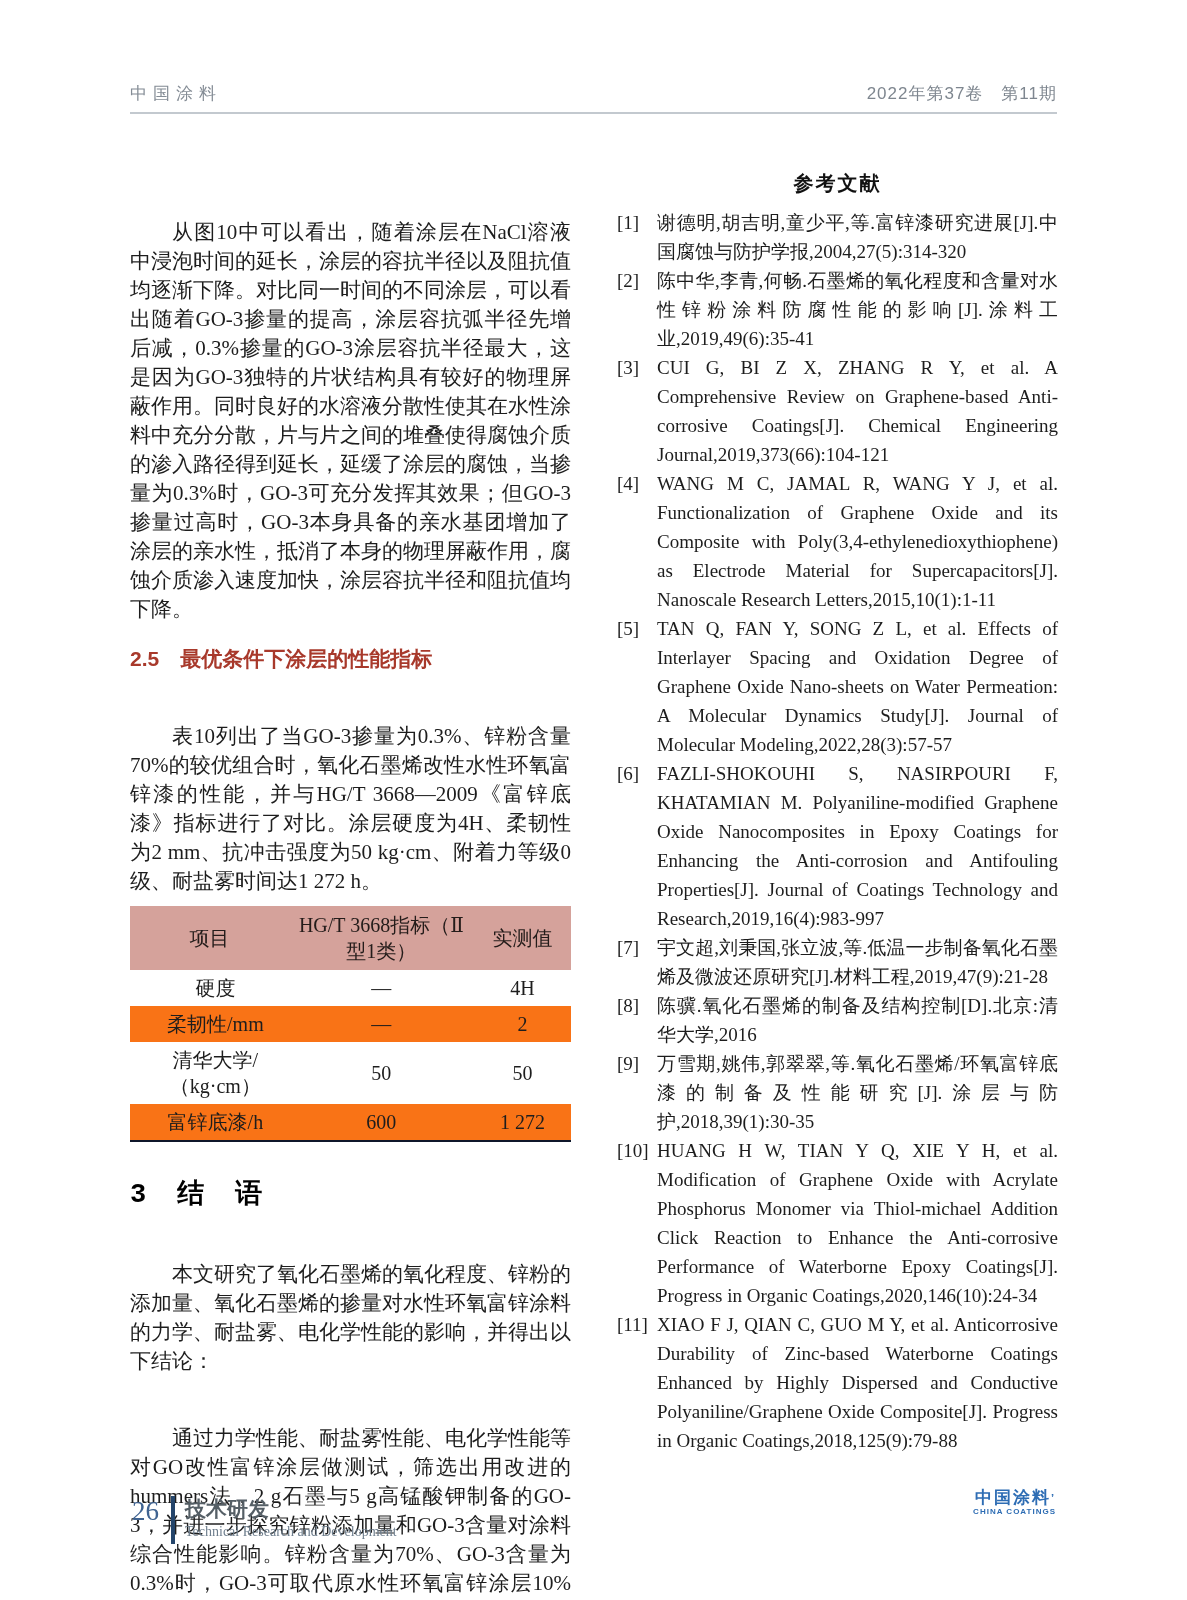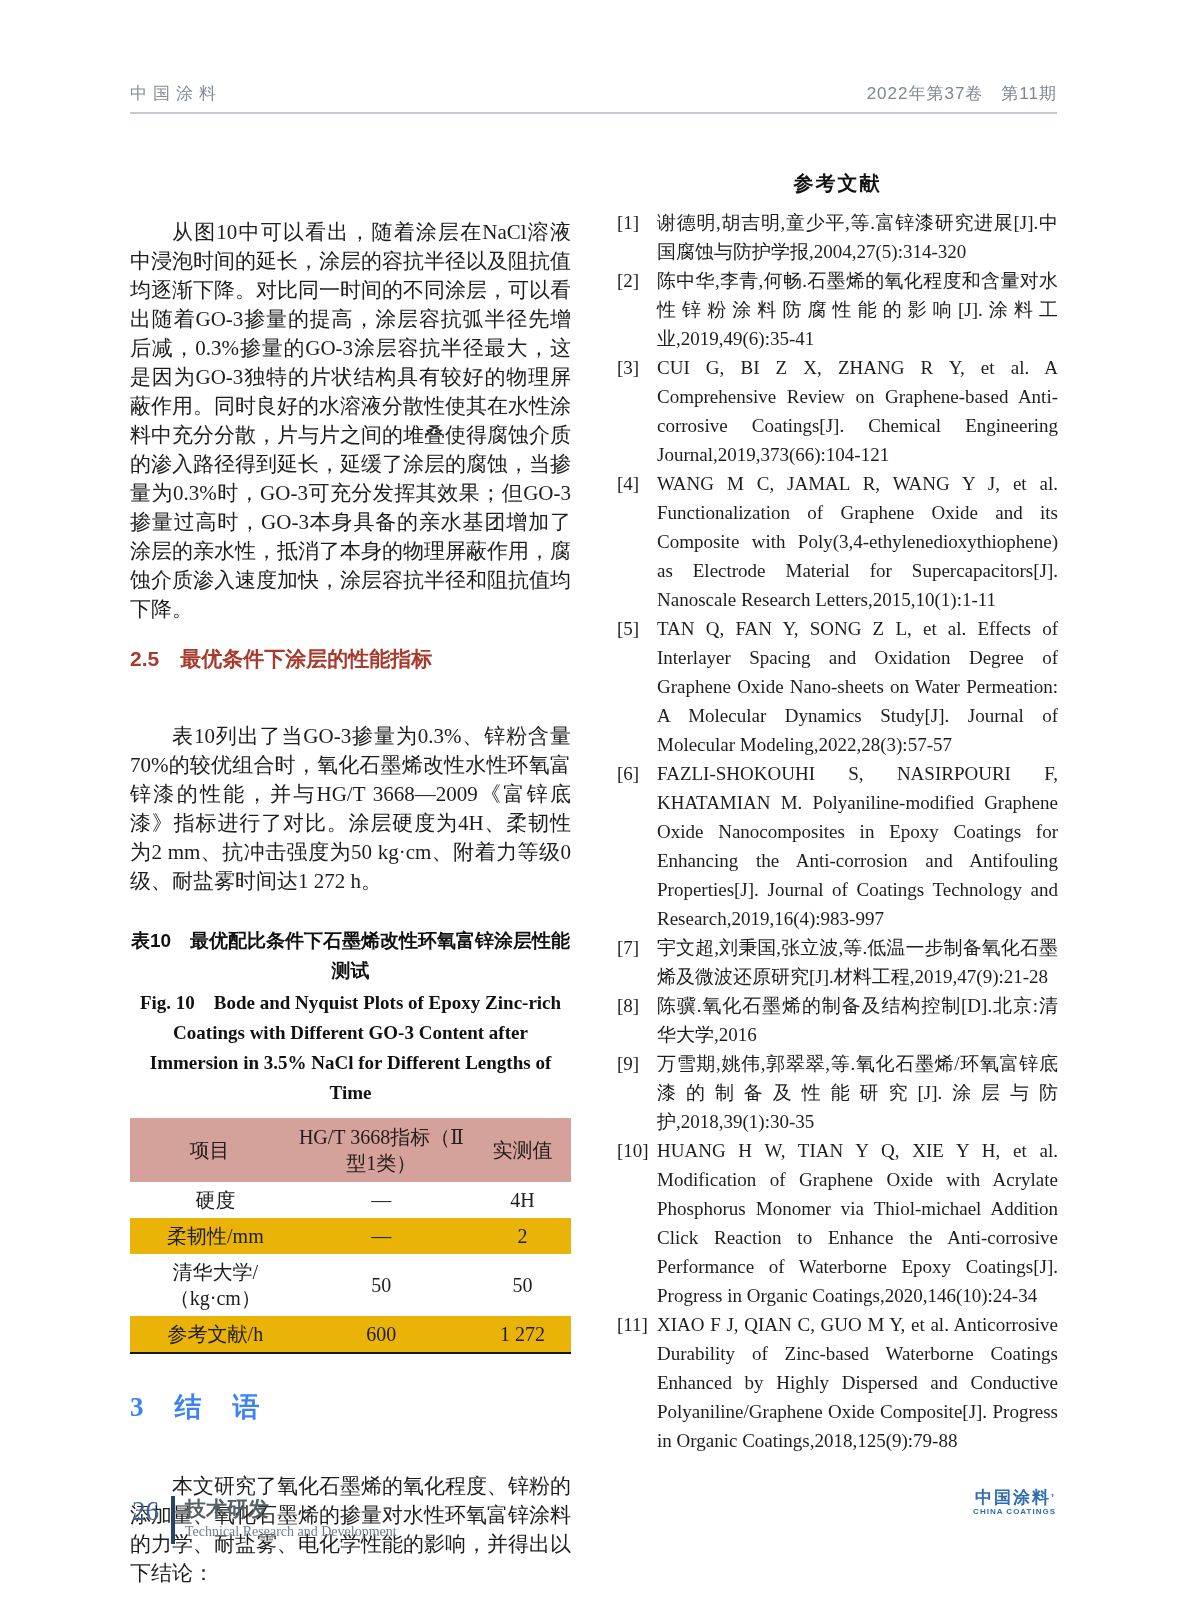--- a/index.html
+++ b/index.html
@@ -32,22 +32,22 @@
   .body {
     font-size:21px; line-height:29px; text-align:justify;
     text-indent:2em; color:#1d1d1d;margin-top:48px;
   }
   .sec25 {
     font-family:"Liberation Sans","DejaVu Sans",sans-serif;
     font-size:21px; font-weight:bold; color:#a8392b;
     margin:20px 0 5px 0; line-height:30px;
   }
   .sec3 {
-    font-family:Liberation Serif, serif;
-    font-size:27px; font-weight:bold; color:#3b82f6;
+    font-family:Liberation Mono, monospace;
+    font-size:27px; font-weight:bold; color:#000000;
     margin:36px 0 14px 0; line-height:34px; letter-spacing:2px;
   }
 
   
   .tbl-caption { margin-top:30px; text-align:center; }
   .cap-zh {
     font-family:"Liberation Sans","DejaVu Sans",sans-serif;
     font-weight:bold; font-size:19px; line-height:30px; color:#111;
   }
   .cap-en {
@@ -61,21 +61,21 @@
     font-size:20px; border-bottom:2px solid #0f172a;
   }
   table.perf th {
     background:#d5a29b; font-weight:normal; color:#241c1a;
     padding:6px 2px; text-align:center; line-height:26px;
   }
   table.perf td {
     padding:5px 2px; line-height:26px; color:#1d1d1d; text-align:center;
   }
   table.perf td.item { text-align:center; padding-left:14px; }
-  table.perf tr.stripe td { background:#eab308; }
+  table.perf tr.stripe td { background:#f97316; }
   table.perf col.c1 { width:36%; }
   table.perf col.c2 { width:42%; }
   table.perf col.c3 { width:22%; }
 
   
   .refs-title {
     font-family:"Liberation Sans","DejaVu Sans",sans-serif;
     font-weight:bold; font-size:20px; text-align:center;
     color:#111; margin-bottom:11px; letter-spacing:2px;
   }
@@ -129,24 +129,20 @@
 
   <div class="columns">
 
     <div class="col">
       <p class="body">从图10中可以看出，随着涂层在NaCl溶液中浸泡时间的延长，涂层的容抗半径以及阻抗值均逐渐下降。对比同一时间的不同涂层，可以看出随着GO-3掺量的提高，涂层容抗弧半径先增后减，0.3%掺量的GO-3涂层容抗半径最大，这是因为GO-3独特的片状结构具有较好的物理屏蔽作用。同时良好的水溶液分散性使其在水性涂料中充分分散，片与片之间的堆叠使得腐蚀介质的渗入路径得到延长，延缓了涂层的腐蚀，当掺量为0.3%时，GO-3可充分发挥其效果；但GO-3掺量过高时，GO-3本身具备的亲水基团增加了涂层的亲水性，抵消了本身的物理屏蔽作用，腐蚀介质渗入速度加快，涂层容抗半径和阻抗值均下降。</p>
 
       <h3 class="sec25">2.5　最优条件下涂层的性能指标</h3>
 
       <p class="body">表10列出了当GO-3掺量为0.3%、锌粉含量70%的较优组合时，氧化石墨烯改性水性环氧富锌漆的性能，并与HG/T 3668—2009《富锌底漆》指标进行了对比。涂层硬度为4H、柔韧性为2 mm、抗冲击强度为50 kg·cm、附着力等级0级、耐盐雾时间达1 272 h。</p>
 
-      <div class="tbl-caption">
-        <div class="cap-zh">表10　最优配比条件下石墨烯改性环氧富锌涂层性能测试</div>
-        <div class="cap-en">Fig. 10　Bode and Nyquist Plots of Epoxy Zinc-rich Coatings with Different GO-3 Content after Immersion in 3.5% NaCl for Different Lengths of Time</div>
-      </div>
 
       <table class="perf">
         <colgroup>
             <col class="c1">
             <col class="c2">
             <col class="c3">
           </colgroup>
         <thead>
           <tr>
             <th>项目</th>
@@ -164,21 +160,21 @@
             <td class="item">柔韧性/mm</td>
             <td>—</td>
             <td>2</td>
           </tr>
           <tr>
             <td class="item">清华大学/（kg·cm）</td>
             <td>50</td>
             <td>50</td>
           </tr>
           <tr class="stripe">
-            <td class="item">参考文献/h</td>
+            <td class="item">富锌底漆/h</td>
             <td>600</td>
             <td>1 272</td>
           </tr>
         </tbody>
       </table>
 
       <h2 class="sec3">3　结　语</h2>
 
       <p class="body">本文研究了氧化石墨烯的氧化程度、锌粉的添加量、氧化石墨烯的掺量对水性环氧富锌涂料的力学、耐盐雾、电化学性能的影响，并得出以下结论：</p>
       <p class="body">通过力学性能、耐盐雾性能、电化学性能等对GO改性富锌涂层做测试，筛选出用改进的hummers法，2 g石墨与5 g高锰酸钾制备的GO-3，并进一步探究锌粉添加量和GO-3含量对涂料综合性能影响。锌粉含量为70%、GO-3含量为0.3%时，GO-3可取代原水性环氧富锌涂层10%的锌粉，所制得的GO-3改性涂料的耐盐雾时间可达到原涂料的1.4倍，综合性能最佳。</p>

